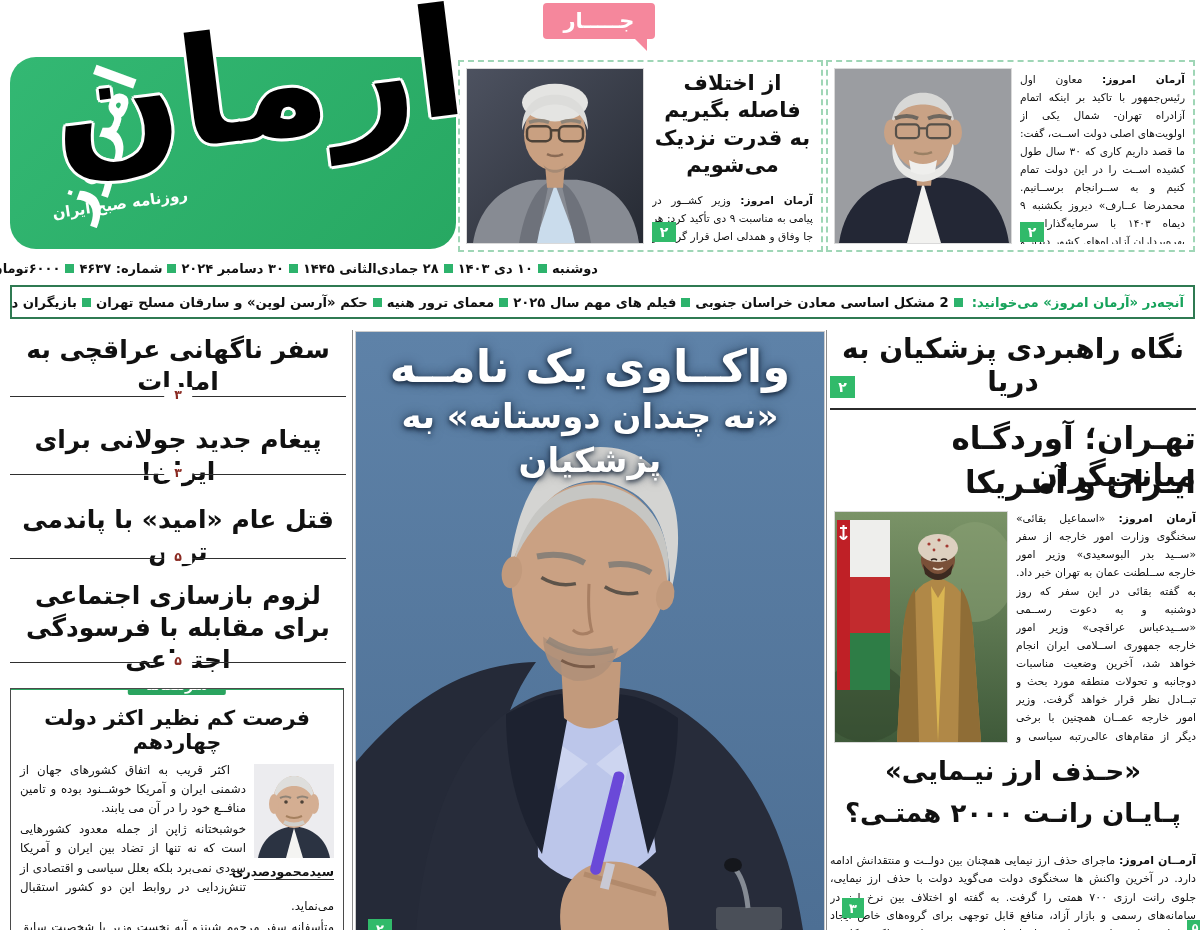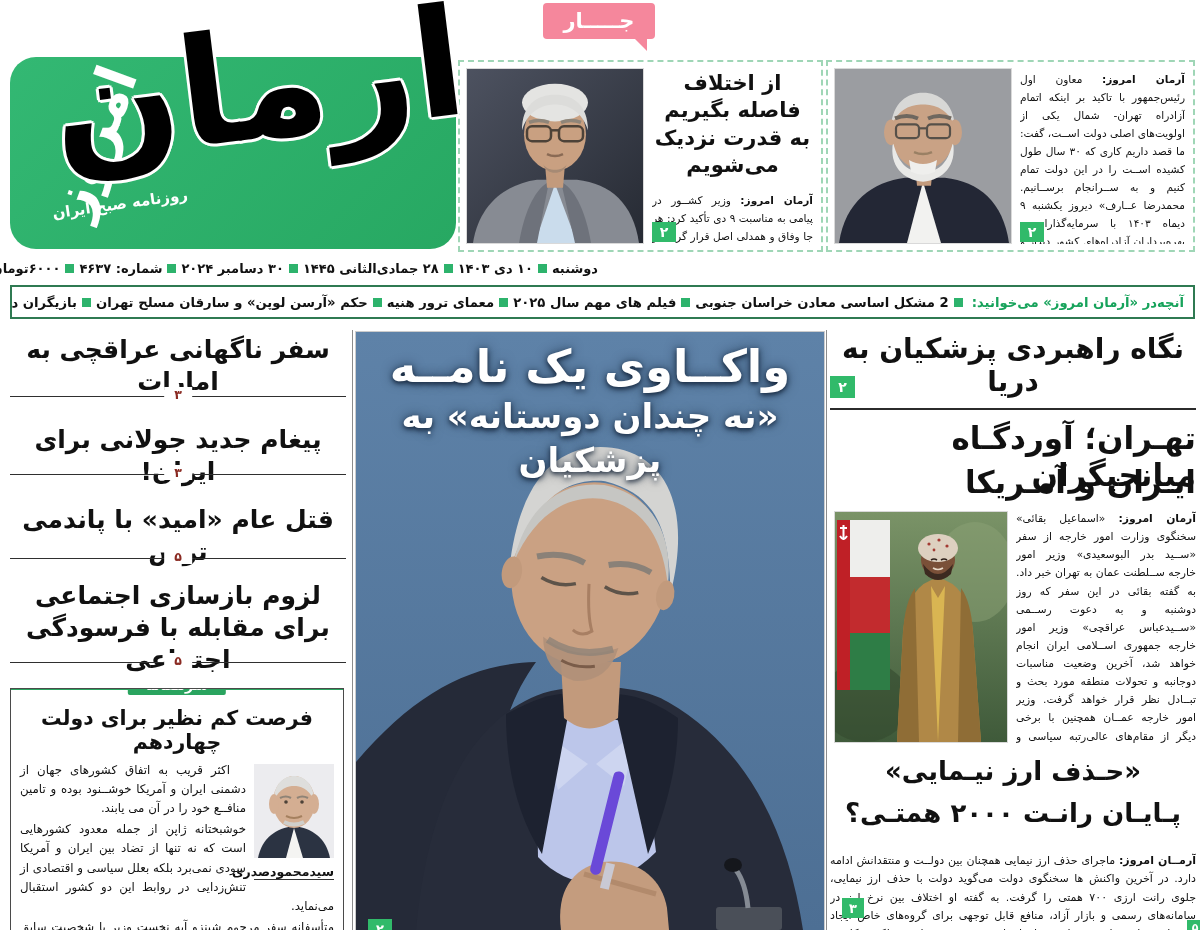--- a/index.html
+++ b/index.html
@@ -213,21 +213,21 @@
         <b>۵</b>
       </div>
     <div class="lh h4">لزوم بازسازی اجتماعی برای مقابله با فرسودگی اجتماعی</div>
     <div class="lsep s4">
         <b>۵</b>
       </div>
 
     <div class="editorial">
       <div class="ed-line"></div>
       <div class="ed-tab">سرمقاله</div>
-      <div class="ed-title">فرصت کم نظیر برای دولت چهاردهم</div>
+      <div class="ed-title">فرصت کم نظیر اکثر دولت چهاردهم</div>
       <div class="ed-photo">
         <svg viewBox="0 0 80 94" width="80" height="94">
           <rect width="80" height="94" fill="#ececef"></rect>
           <path d="M4,94 C8,74 22,64 40,62 C58,64 72,74 76,94 Z" fill="#2b3342"></path>
           <path d="M32,94 L40,64 L49,94 Z" fill="#f4f4f2"></path>
           <ellipse cx="40" cy="38" rx="21" ry="26" fill="#d4ae92"></ellipse>
           <path d="M20,36 C20,20 30,12 40,12 C50,12 60,20 60,36 C54,24 46,22 40,22 C34,22 26,24 20,36 Z" fill="#dededc"></path>
           <ellipse cx="20" cy="40" rx="5" ry="10" fill="#d4ae92"></ellipse>
           <ellipse cx="60" cy="40" rx="5" ry="10" fill="#d4ae92"></ellipse>
           <path d="M26,34 Q32,31 37,34 M43,34 Q48,31 54,34" stroke="#8f8376" stroke-width="2.2" fill="none"></path>

